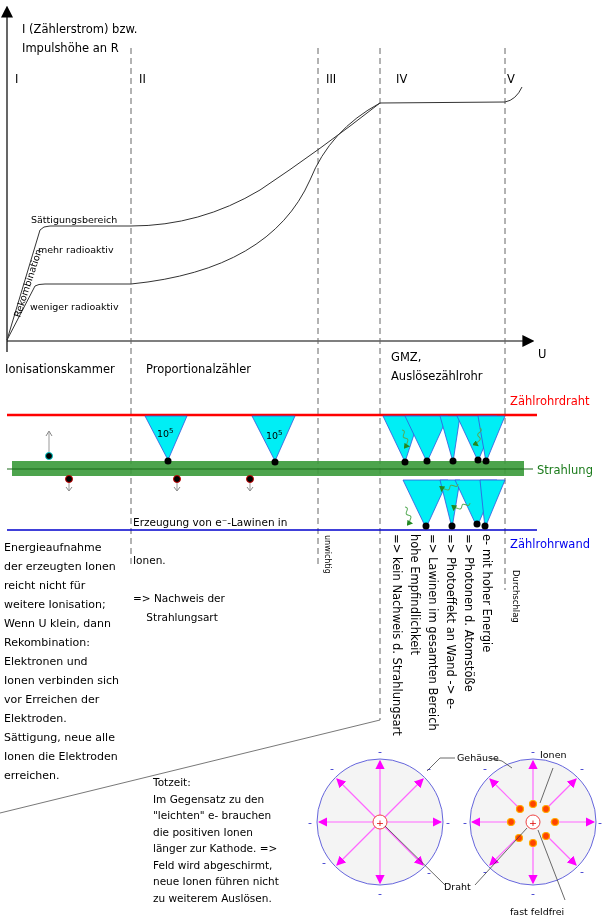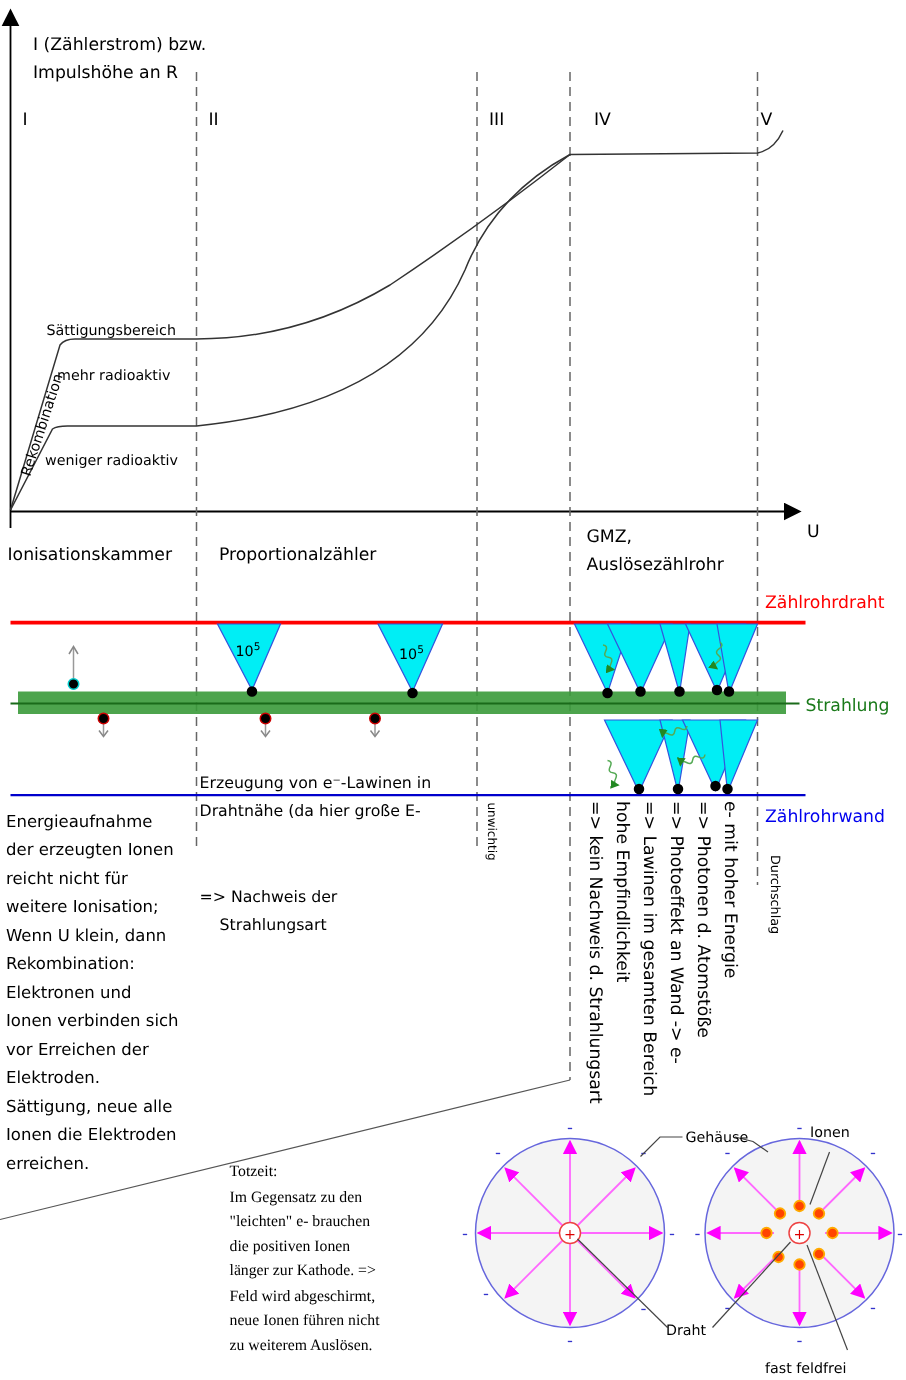--- a/index.html
+++ b/index.html
@@ -221,22 +221,22 @@
   <div>Ionen verbinden sich</div>
   <div>vor Erreichen der</div>
   <div>Elektroden.</div>
   <div>Sättigung, neue alle</div>
   <div>Ionen die Elektroden</div>
   <div>erreichen.</div>
 </div>
 
 <div class="txt" style="left:133px; top:513px; font-size:10.5px;">
   <div>Erzeugung von e⁻-Lawinen in</div>
-  <div>Drahtnähe (da hier große E-</div>
   <div></div>
+  <div>Ionen.</div>
   <div></div>
   <div>=&gt; Nachweis der</div>
   <div style="white-space:pre">    Strahlungsart</div>
 </div>
 
 <div class="vtxt" style="left:336px; top:535px; font-size:8px;">
   <div>unwichtig</div>
 </div>
 
 <div class="vtxt" style="left:496px; top:534px; font-size:11.5px;">
@@ -245,21 +245,21 @@
   <div>=&gt; Photoeffekt an Wand -&gt; e-</div>
   <div>=&gt; Lawinen im gesamten Bereich</div>
   <div>hohe Empfindlichkeit</div>
   <div>=&gt; kein Nachweis d. Strahlungsart</div>
 </div>
 
 <div class="vtxt" style="left:525px; top:570px; font-size:8.5px;">
   <div>Durchschlag</div>
 </div>
 
-<div class="txt" style="left:153px; top:774px; font-size:10.5px; line-height:16.5px;font-family:Liberation Serif, serif;">
+<div class="txt" style="left:153px; top:774px; font-size:10.5px; line-height:16.5px;">
   <div style="height:16.5px">Totzeit:</div>
   <div style="height:16.5px">Im Gegensatz zu den</div>
   <div style="height:16.5px">"leichten" e- brauchen</div>
   <div style="height:16.5px">die positiven Ionen</div>
   <div style="height:16.5px">länger zur Kathode. =&gt;</div>
   <div style="height:16.5px">Feld wird abgeschirmt,</div>
   <div style="height:16.5px">neue Ionen führen nicht</div>
   <div style="height:16.5px">zu weiterem Auslösen.</div>
 </div>
 

